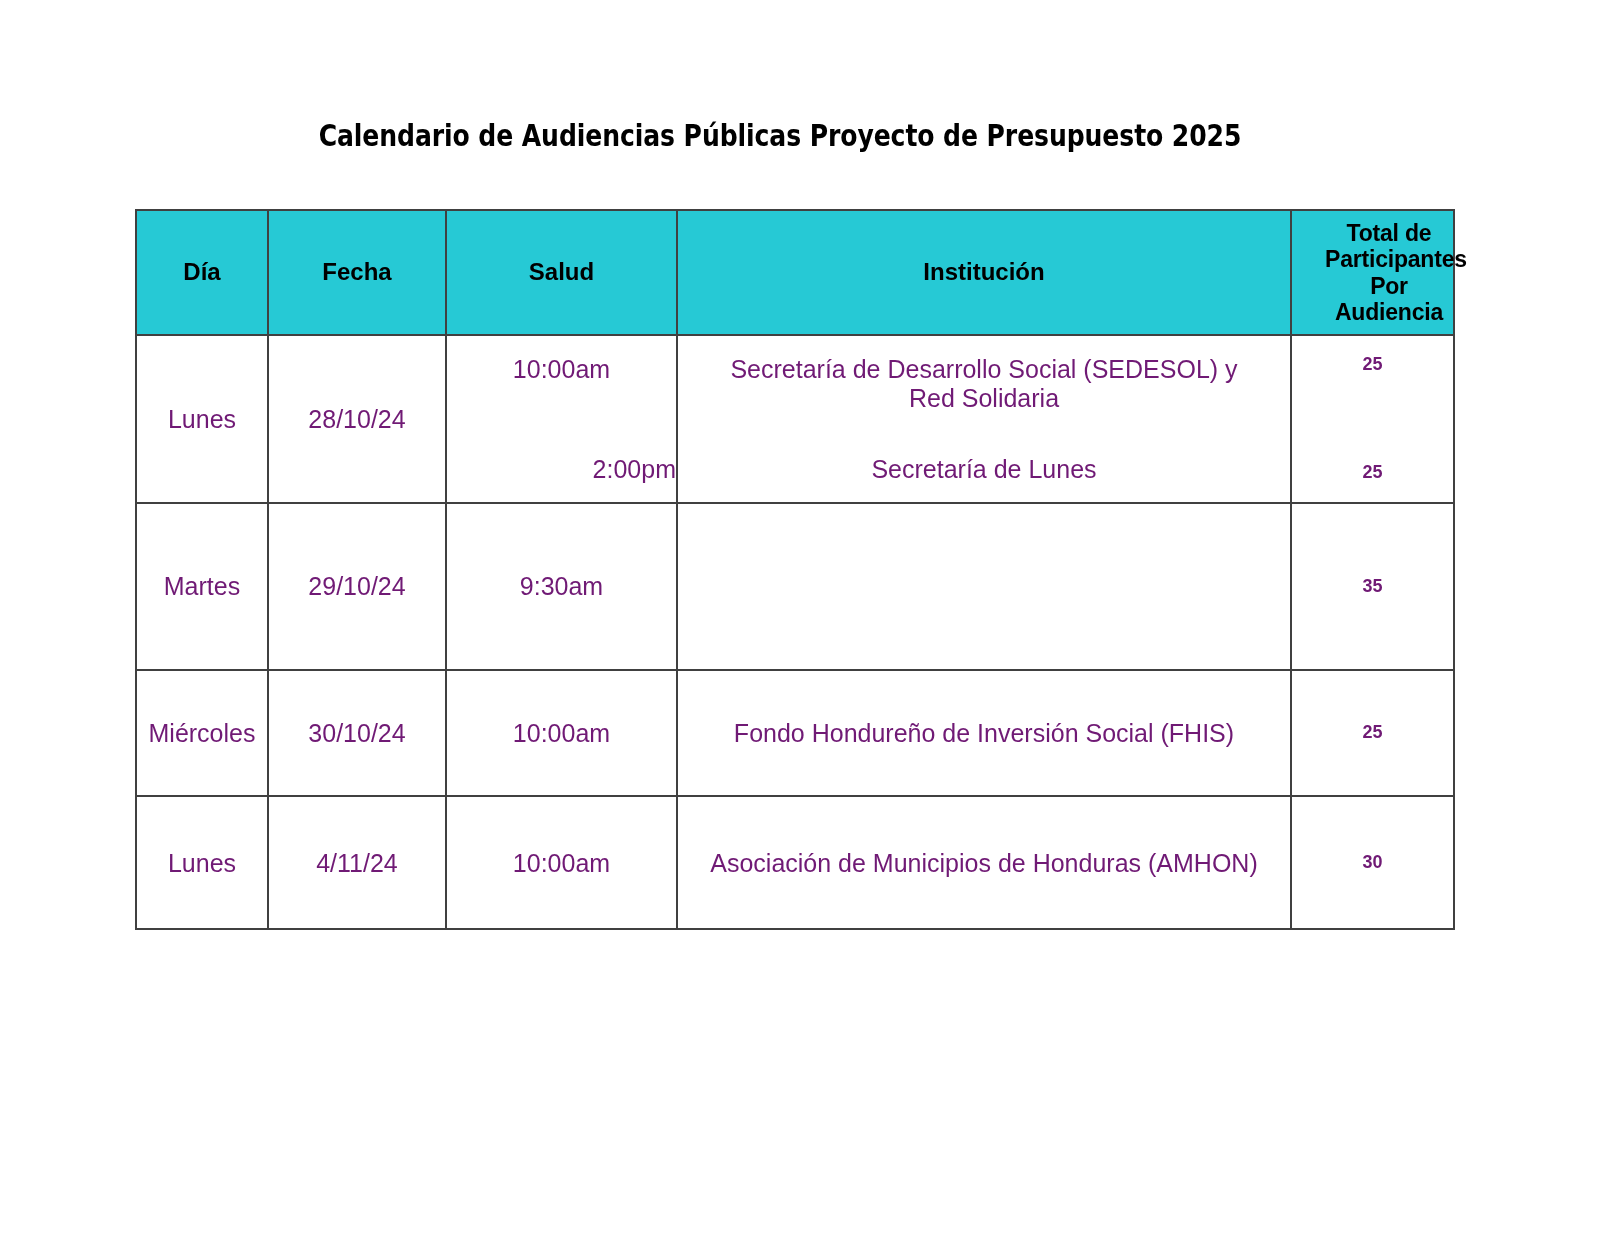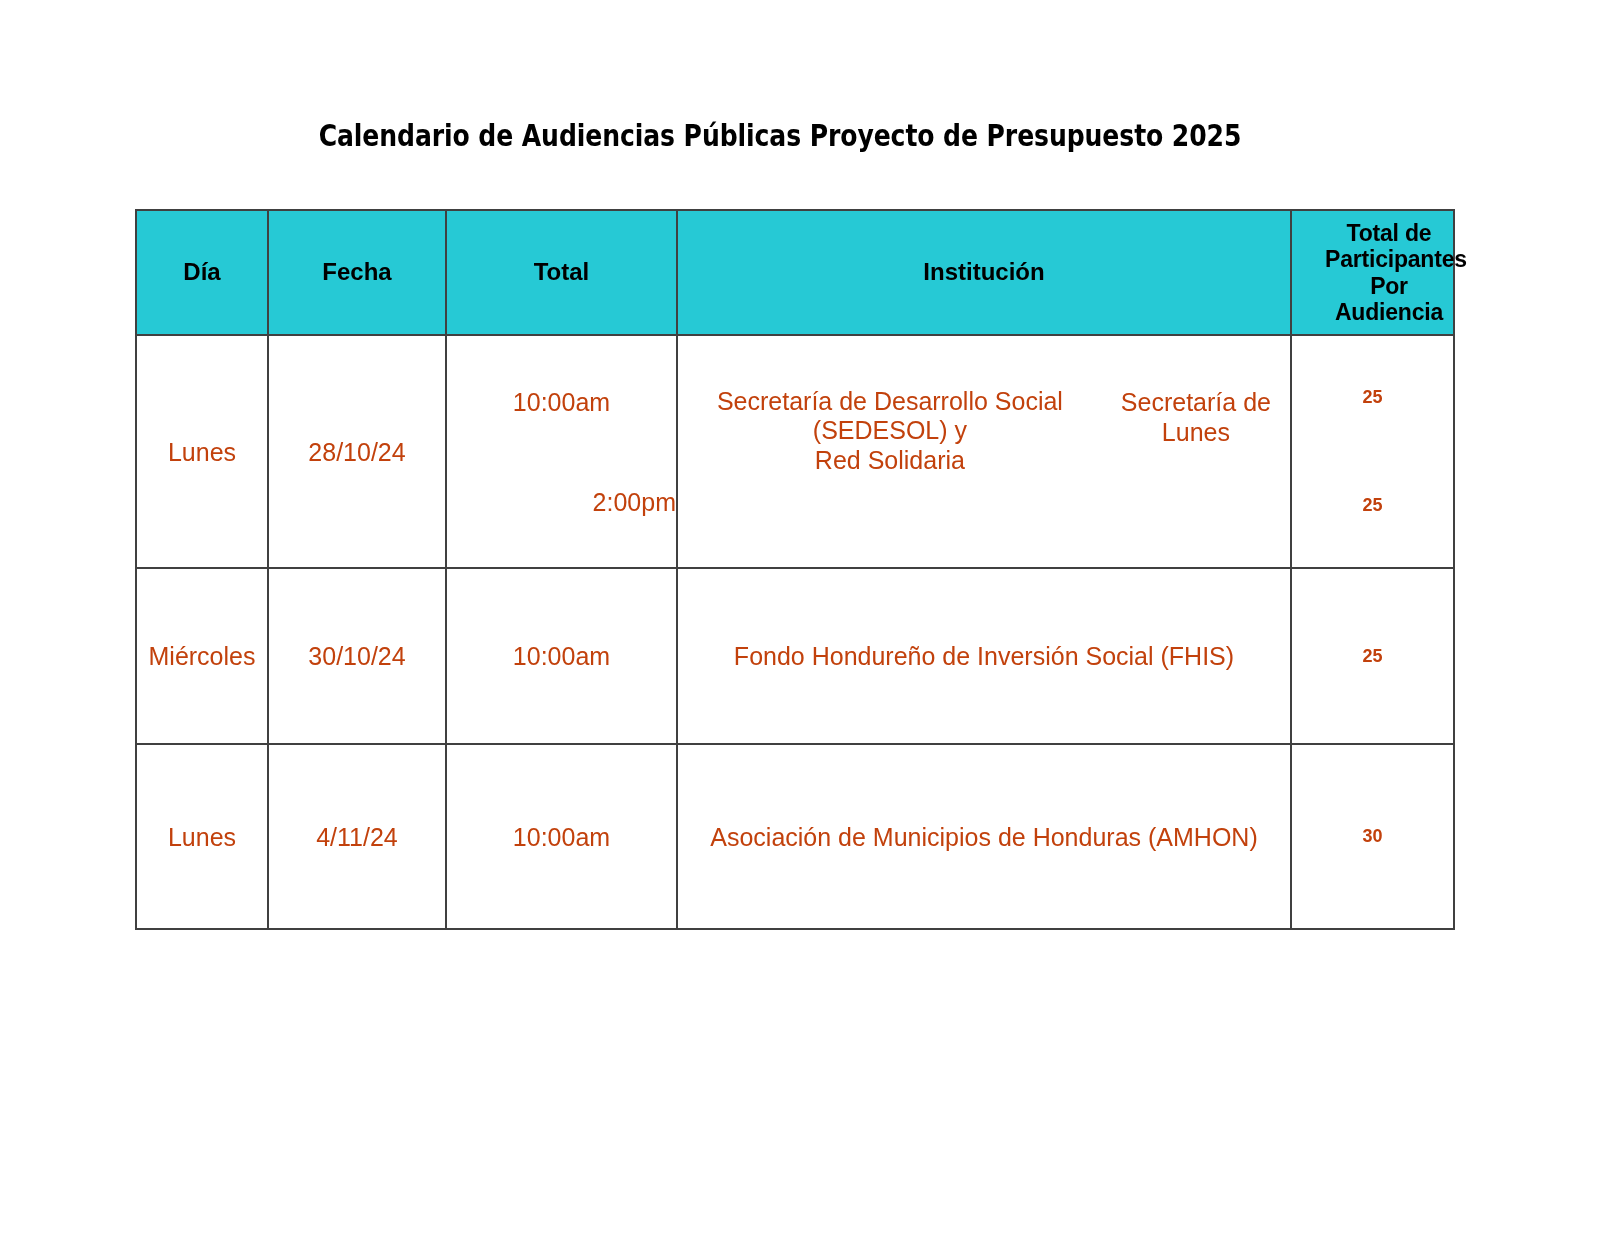--- a/index.html
+++ b/index.html
@@ -81,21 +81,21 @@
     letter-spacing: -0.2px;
     padding-left: 33px;
   }
 
   
   tbody td {
     background: #ffffff;
     font-size: 25px;
     line-height: 1.2;
     font-weight: normal;
-    color: #c2410c;
+    color: #701a75;
     padding: 2px 6px;
   }
   tbody td.total-cell {
     font-weight: bold;
     font-size: 18px;
   }
 
   
   tr.row-1 { height: 158px; }
   tr.row-2 { height: 158px; }
@@ -107,23 +107,24 @@
     display: flex;
     flex-direction: column;
     justify-content: space-between;
     height: 130px;
   }
   .stack .line-a { text-align: center; }
   .stack .line-b { text-align: right; }
 
   .inst-stack {
     display: flex;
-    flex-direction: row;
+    flex-direction: column;
     justify-content: flex-end;
     height: 130px;
+    gap: 40px;
   }
   .inst-stack .line-a {
     text-align: center;
     line-height: 1.18;
   }
   .inst-stack .line-b {
     text-align: center;
   }
 
   .tot-stack {
@@ -152,21 +153,21 @@
       <col class="c-fecha">
       <col class="c-hora">
       <col class="c-inst">
       <col class="c-total">
     </colgroup>
 
     <thead>
       <tr>
         <th>Día</th>
         <th>Fecha</th>
-        <th>Total</th>
+        <th>Salud</th>
         <th>Institución</th>
         <th class="th-total">
           <div>Total de</div>
           <div>Participantes</div>
           <div>Por</div>
           <div>Audiencia</div>
         </th>
       </tr>
     </thead>
 
@@ -191,20 +192,27 @@
           </div>
         </td>
         <td class="total-cell">
           <div class="tot-stack">
             <div class="line-a">25</div>
             <div class="line-b">25</div>
           </div>
         </td>
       </tr>
 
+      <tr class="row-2">
+        <td>Martes</td>
+        <td>29/10/24</td>
+        <td>9:30am</td>
+        <td></td>
+        <td class="total-cell">35</td>
+      </tr>
 
       <tr class="row-3">
         <td>Miércoles</td>
         <td>30/10/24</td>
         <td>10:00am</td>
         <td class="nowrap">Fondo Hondureño de Inversión Social (FHIS)</td>
         <td class="total-cell">25</td>
       </tr>
 
       <tr class="row-4">

